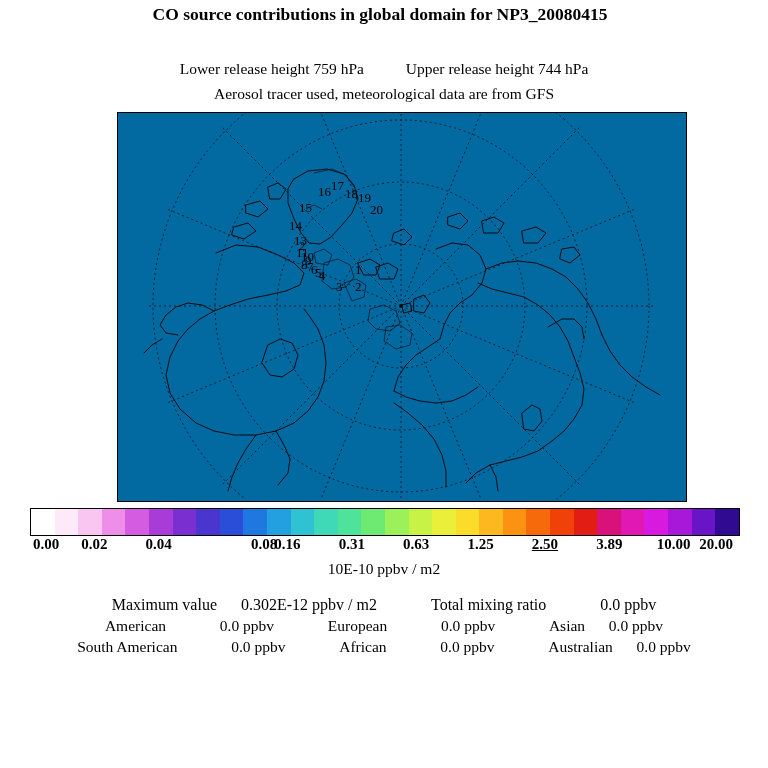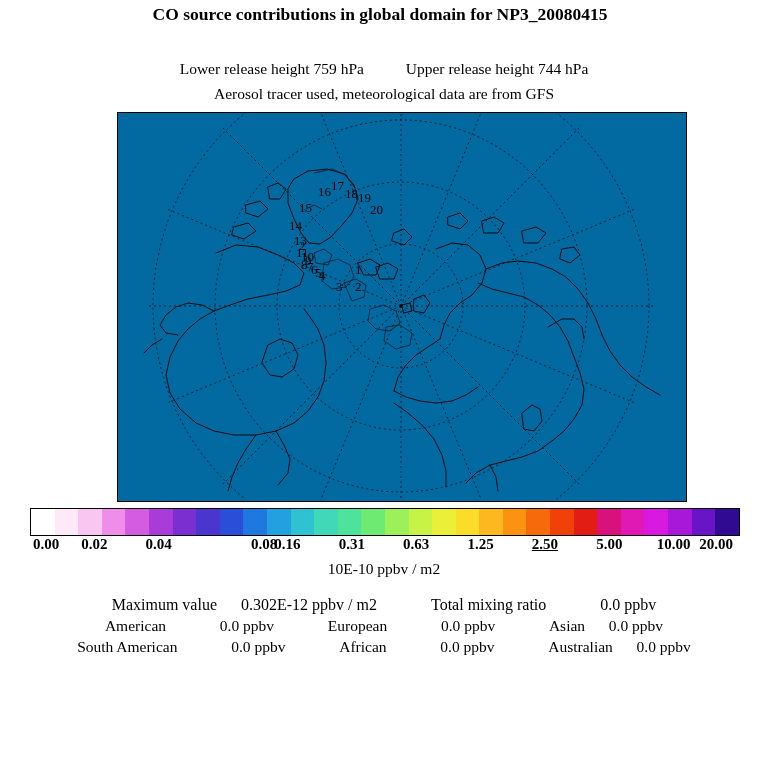--- a/index.html
+++ b/index.html
@@ -241,21 +241,21 @@
   <div class="cbar-labels" id="cbar-labels">
       <span style="left: 46px;">0.00</span>
       <span style="left: 94.3636px;">0.02</span>
       <span style="left: 158.727px;">0.04</span>
       <span style="left: 223.091px; margin-left: 41px;">0.08</span>
       <span style="left: 287.455px;">0.16</span>
       <span style="left: 351.818px;">0.31</span>
       <span style="left: 416.182px;">0.63</span>
       <span style="left: 480.545px;">1.25</span>
       <span style="left: 544.909px; text-decoration: underline;">2.50</span>
-      <span style="left: 609.273px;">5.00</span>
+      <span style="left: 609.273px;">3.89</span>
       <span style="left: 673.636px;">10.00</span>
       <span style="left: 716px;">20.00</span>
     </div>
   <div class="cbar-unit">10E-10 ppbv / m2</div>
 
   <div class="stats">
     <div class="stats-row first">
       <span class="cell-label">Maximum value</span>
       <span class="sp-a"></span>
       <span class="cell-val">0.302E-12 ppbv / m2</span>

